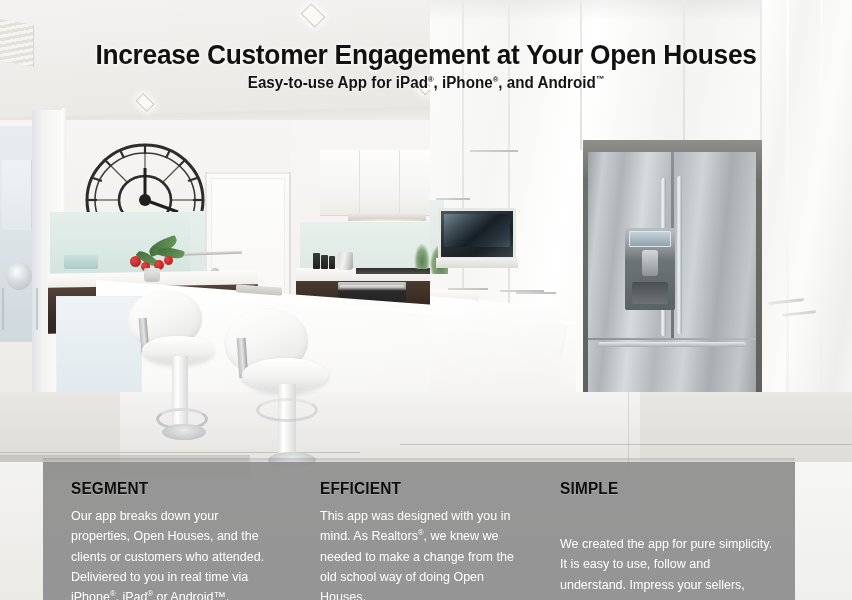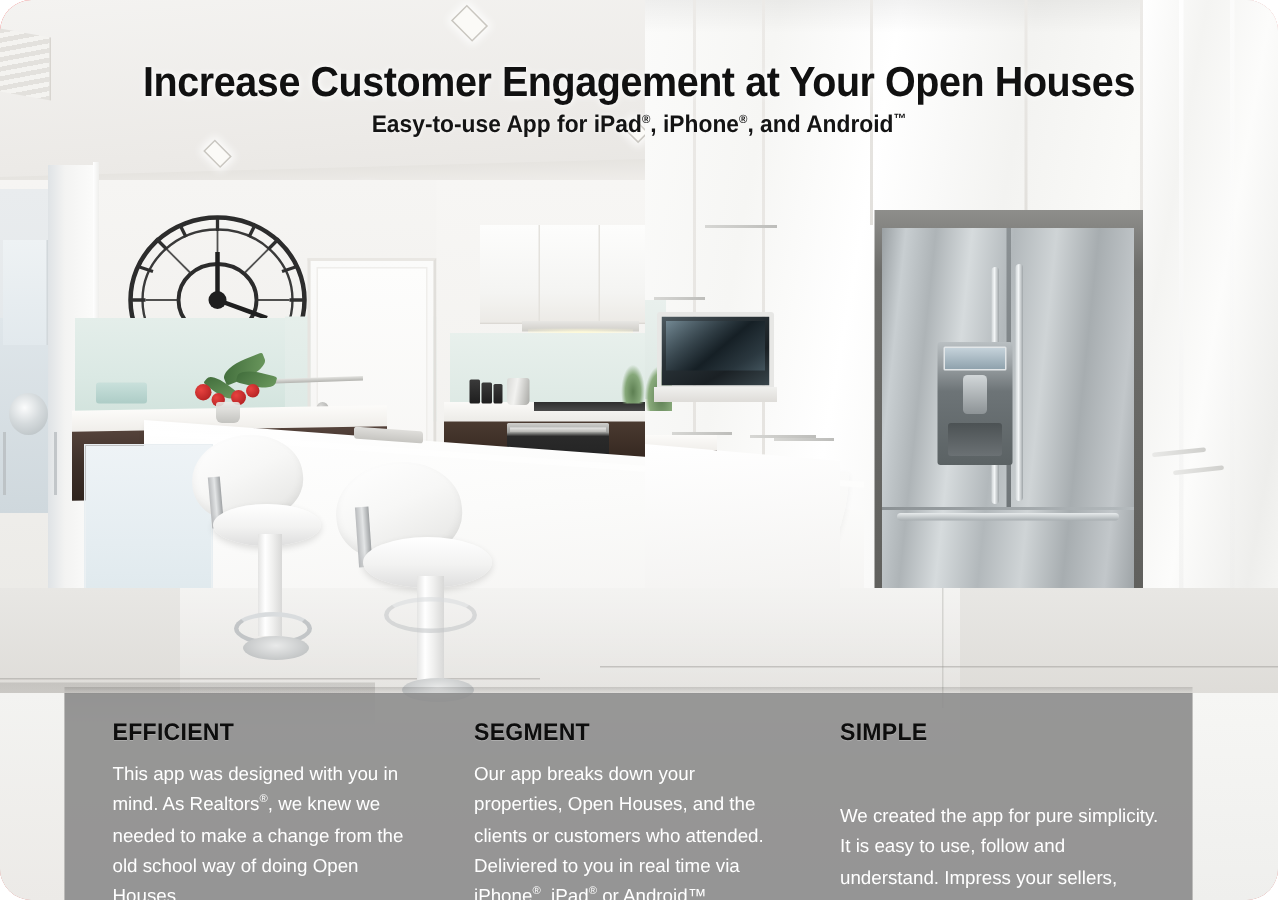--- a/index.html
+++ b/index.html
@@ -4,21 +4,20 @@
 <style>
   * { margin:0; padding:0; box-sizing:border-box; }
   html, body {
     width:852px; height:600px;
     font-family:"Liberation Sans", sans-serif;
     overflow:hidden; background:#ffffff;
   }
   #poster {
     position:relative; width:852px; height:600px; overflow:hidden;
     background:#ef4444;
-    border-radius:21px;
   }
 
   
   .scene { position:absolute; inset:0; overflow:hidden; }
 
   
   .ceiling {
     position:absolute; left:0; top:0; width:852px; height:132px;
     background:linear-gradient(175deg,#f4f3f1 0%,#eceae7 55%,#e4e2de 100%);
   }
@@ -673,29 +672,29 @@
     <div class="headline">Increase Customer Engagement at Your Open Houses</div>
     <div class="subhead"><span>Easy-to-use App for iPad</span><span class="sup">®</span><span>, iPhone</span><span class="sup">®</span><span>, and Android</span><span class="sup-tm">™</span></div>
   </div>
 
   <div class="panel-left-strip"></div>
   <div class="panel-right-strip"></div>
   <div class="panel-shadow-top"></div>
 
   <div class="infopanel">
 
+    <div class="col col2">
+      <h2>SEGMENT</h2>
+      <p><span>Our app breaks down your properties, Open Houses, and the clients or customers who attended. Deliviered to you in real time via iPhone</span><span class="sup-w">®</span><span>, iPad</span><span class="sup-w">®</span><span> or Android™.</span></p>
+    </div>
+
     <div class="col col1">
       <h2>EFFICIENT</h2>
       <p><span>This app was designed with you in mind. As Realtors</span><span class="sup-w">®</span><span>, we knew we needed to make a change from the old school way of doing Open Houses.</span></p>
     </div>
 
-    <div class="col col2">
-      <h2>SEGMENT</h2>
-      <p><span>Our app breaks down your properties, Open Houses, and the clients or customers who attended. Deliviered to you in real time via iPhone</span><span class="sup-w">®</span><span>, iPad</span><span class="sup-w">®</span><span> or Android™.</span></p>
-    </div>
-
     <div class="col col3">
       <h2>SIMPLE</h2>
       <p>We created the app for pure simplicity. It is easy to use, follow and understand. Impress your sellers, buyers and clients today.</p>
     </div>
 
   </div>
 </div>
 
 </body></html>

